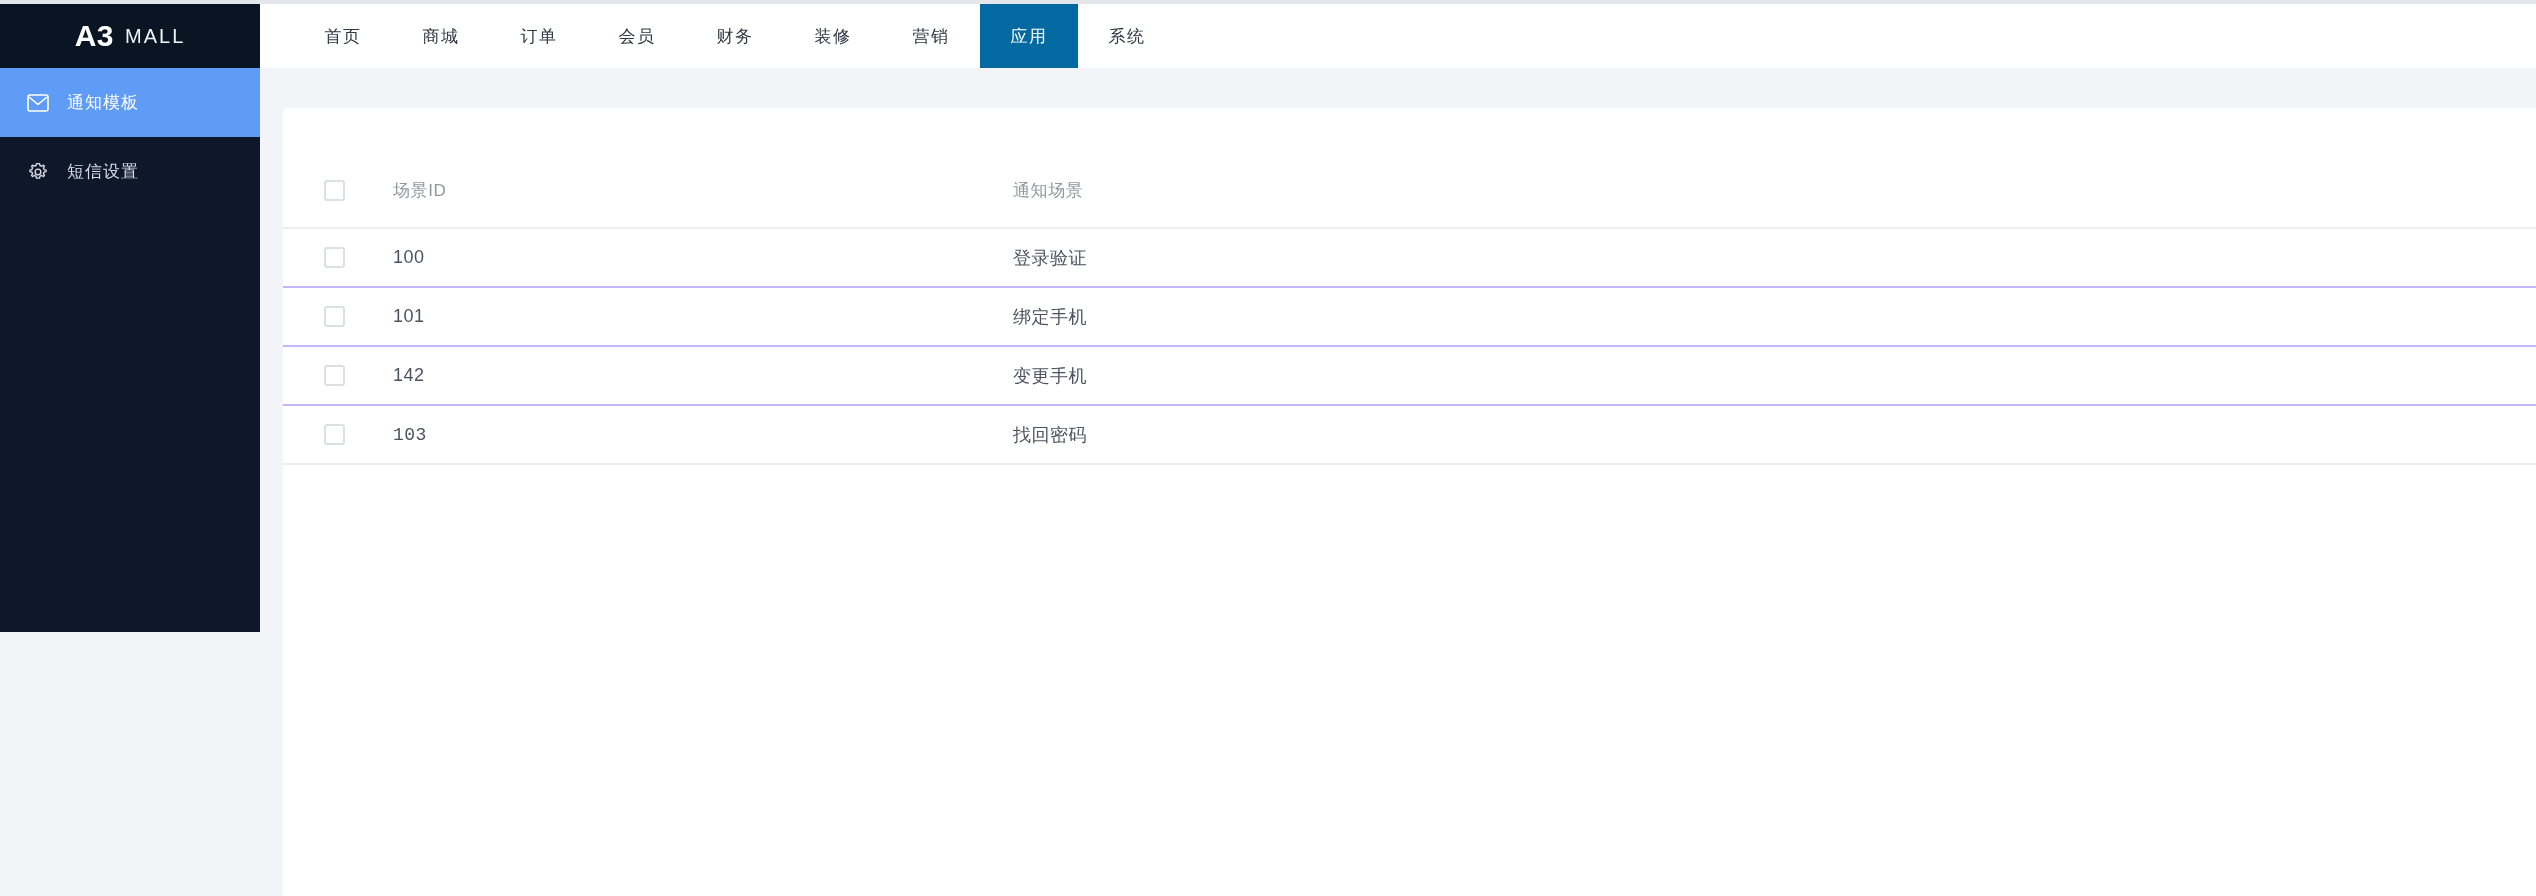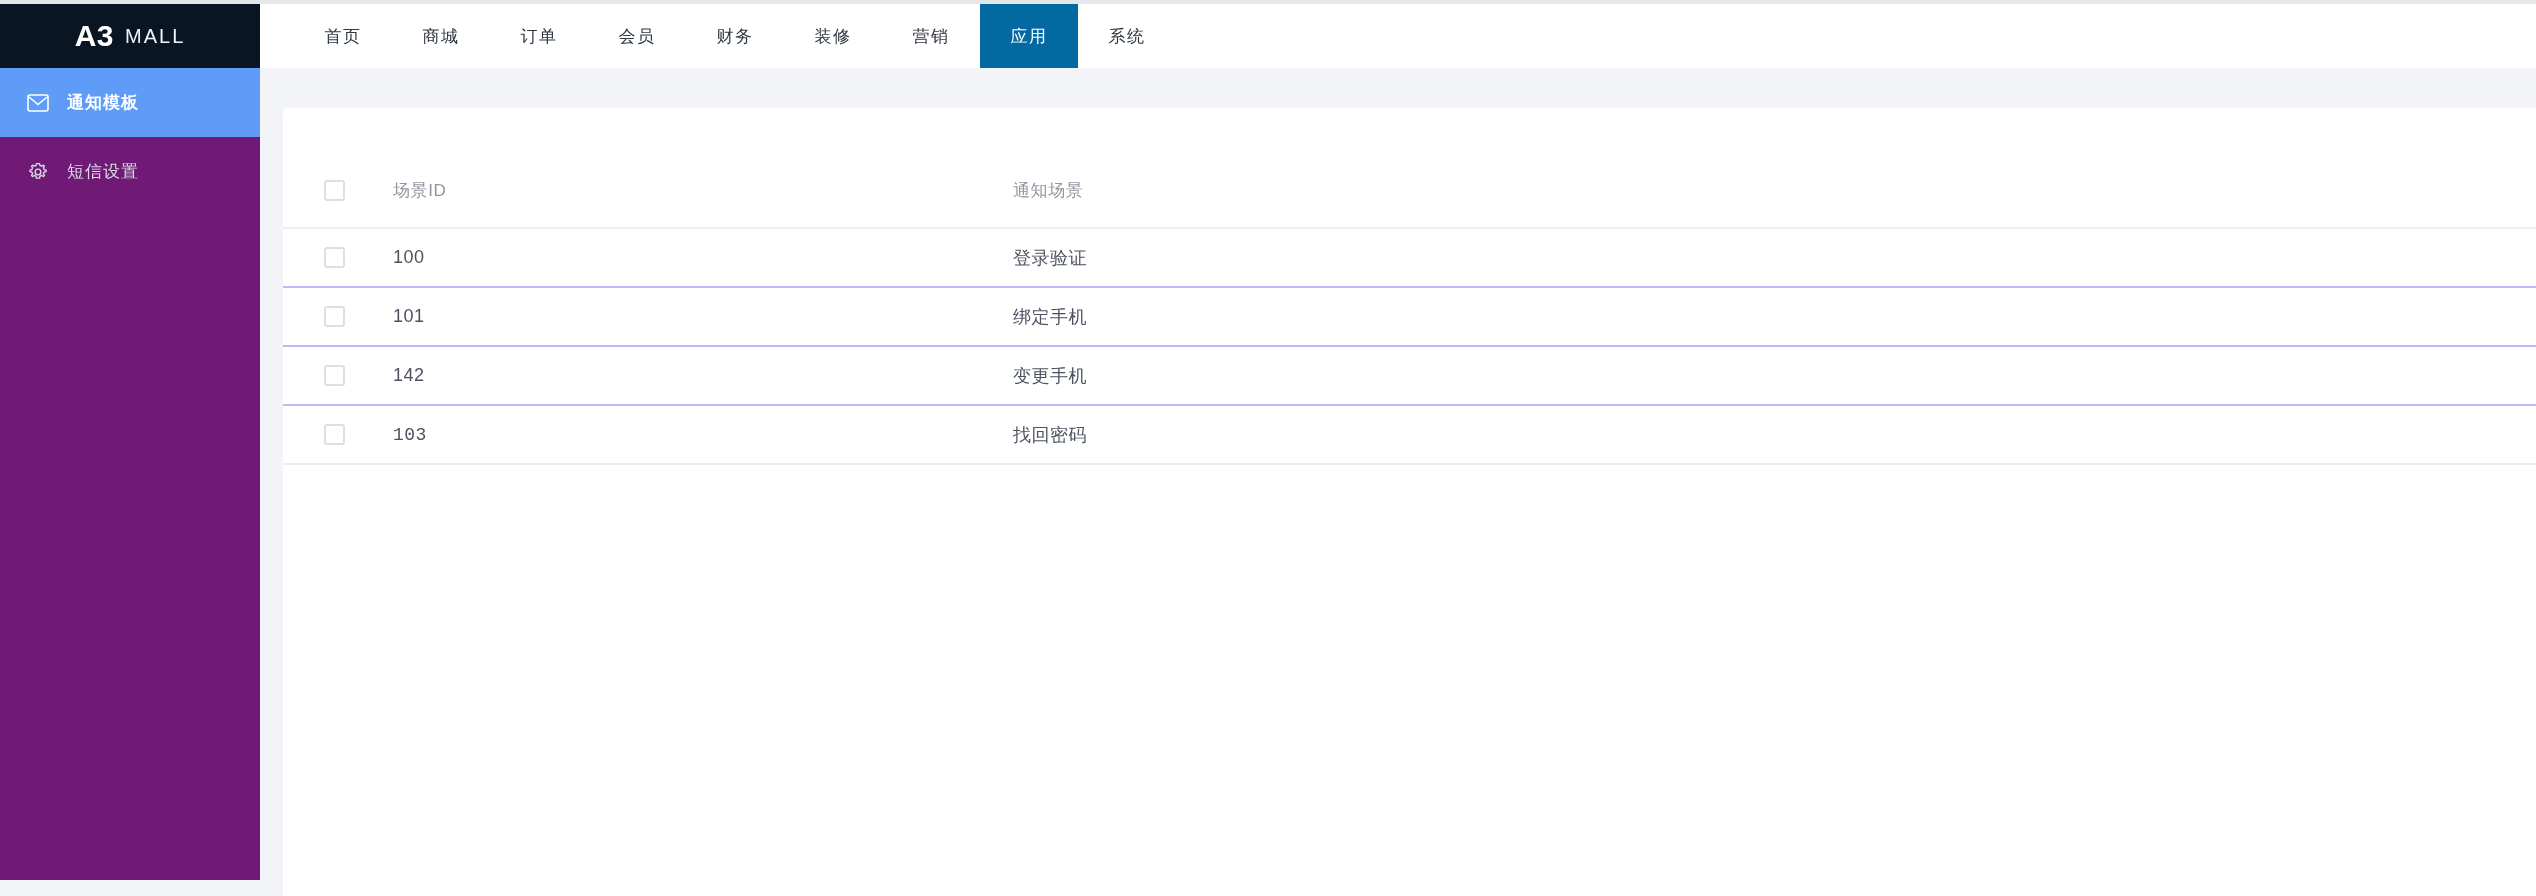--- a/index.html
+++ b/index.html
@@ -24,22 +24,22 @@
     width: 2536px;
     height: 4px;
     background: #e3e6ea;
   }
 
   
   .sidebar {
     position: absolute;
     top: 4px; left: 0;
     width: 260px;
-    height: 876px;
-    background: #701a75;
+    height: 628px;
+    background: #0f172a;
     z-index: 5;
   }
   .logo {
     height: 64px;
     display: flex;
     align-items: center;
     justify-content: center;
     background: #091522;
     user-select: none;
   }
@@ -71,21 +71,21 @@
     margin-right: 18px;
     flex: 0 0 auto;
   }
   .side-item .s-icon svg { display: block; }
   .side-item .s-label {
     font-size: 17px;
     color: #d7dde5;
     letter-spacing: 1px;
     white-space: nowrap;
   }
-  .side-item.active .s-label { color: #ffffff; font-weight: bold; }
+  .side-item.active .s-label { color: #ffffff; }
 
   
   .topnav {
     position: absolute;
     top: 4px; left: 260px;
     width: 2276px;
     height: 64px;
     background: #ffffff;
     display: flex;
     align-items: stretch;

